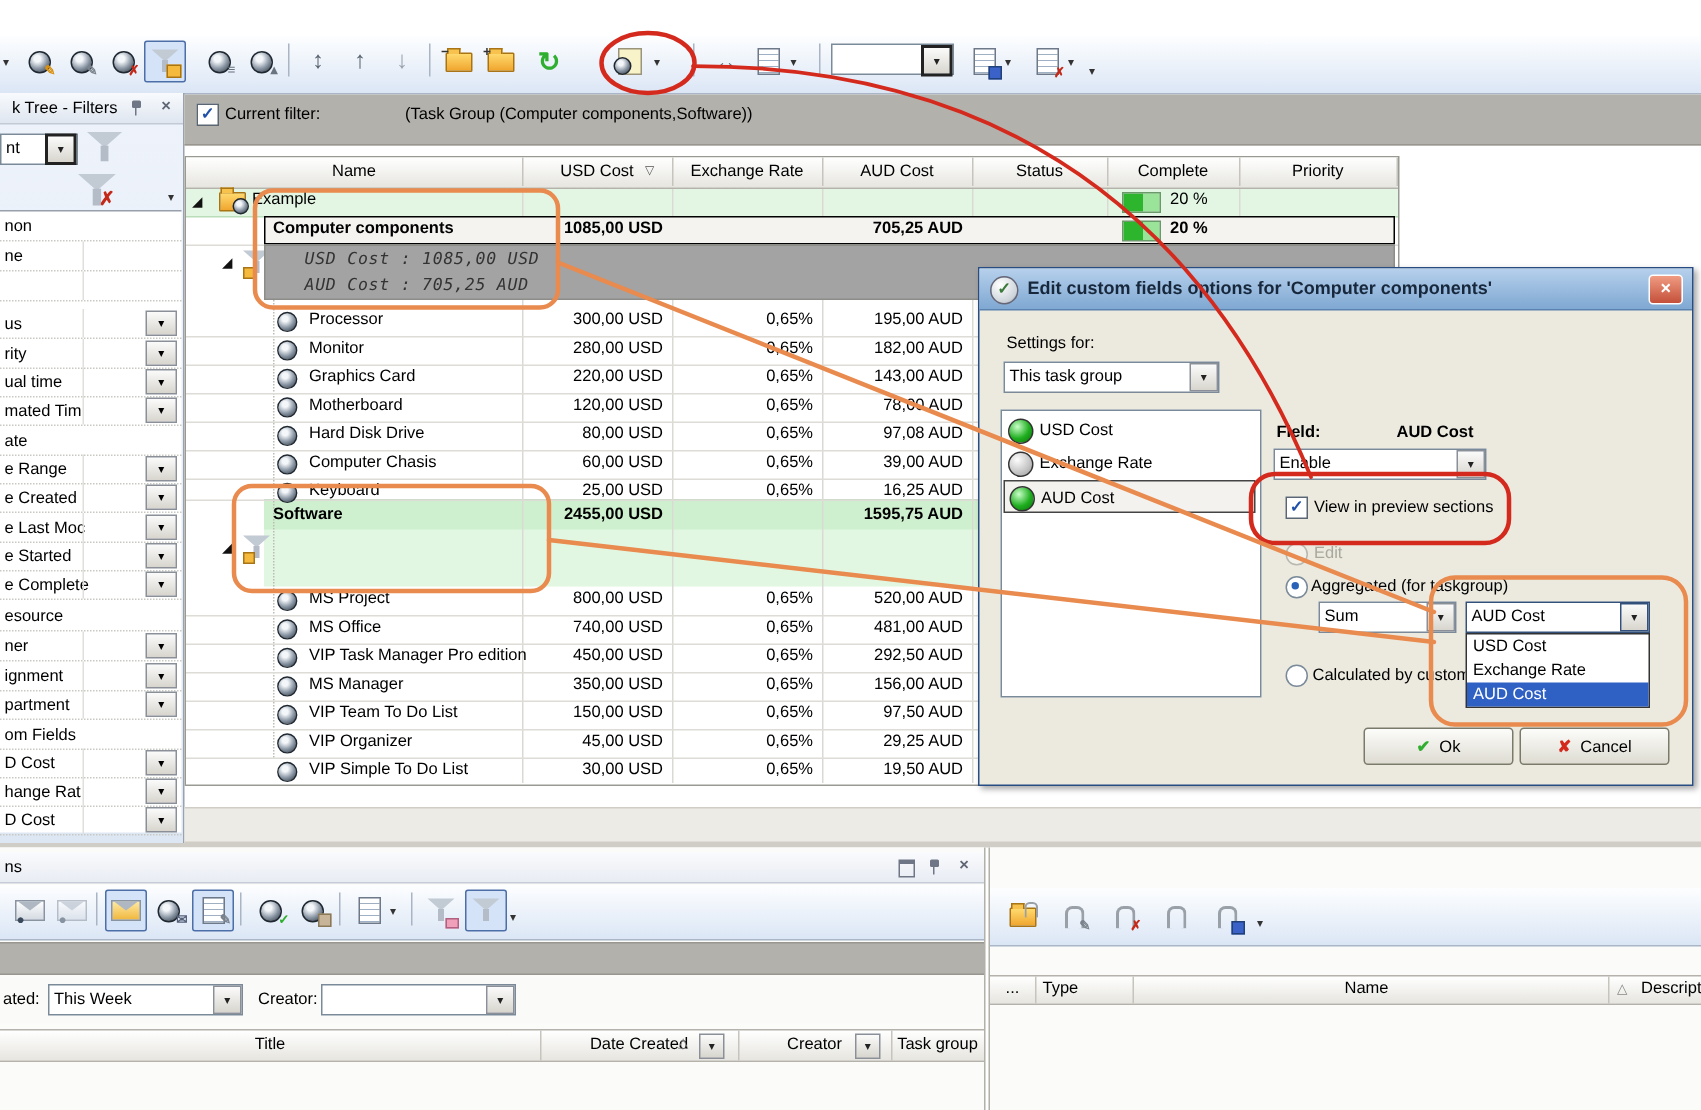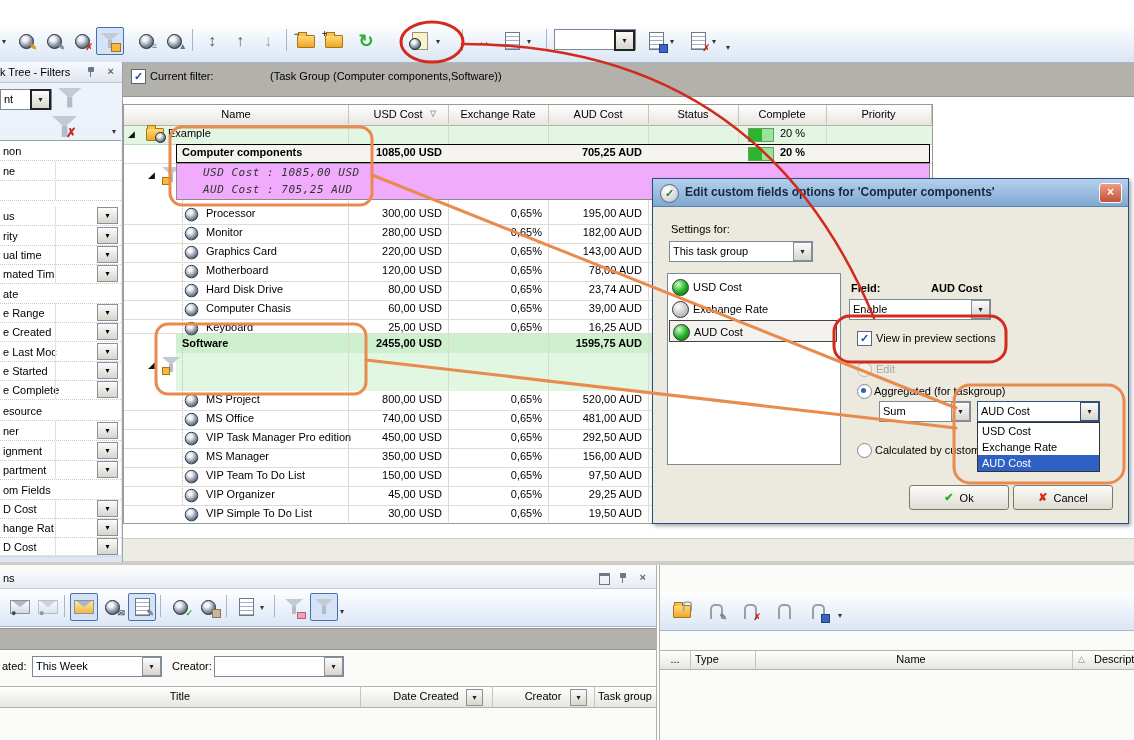--- a/index.html
+++ b/index.html
@@ -41,21 +41,21 @@
   .badge{position:absolute;font-size:9px;line-height:1;font-weight:bold}
   .arrowch{font-size:16px;font-weight:bold;color:#5a6470}
   .pin{position:relative;width:10px;height:12px;display:inline-block}
   .pin::before{content:"";position:absolute;left:2px;top:1px;width:6px;height:5px;background:#6f7685;border-radius:1px}
   .pin::after{content:"";position:absolute;left:4px;top:6px;width:1px;height:5px;background:#6f7685}
   .wrest{display:inline-block;width:9px;height:8px;border:1px solid #6f7685;border-top:3px solid #6f7685}
   .xch{font-size:11px;color:#5f6673;font-weight:bold;line-height:1}
   
   .sidebar{left:0;top:62px;width:122px;height:500px;background:linear-gradient(#eef3fb,#dde6f3);border-right:1px solid #9aa2ad}
   .sbhead{position:absolute;left:0;top:0;width:122px;height:21px;background:linear-gradient(#f8fafd,#dfe6f0);
-          border-bottom:1px solid #c2cad6;line-height:21px;padding-left:0;box-sizing:border-box;white-space:nowrap}
+          border-bottom:1px solid #c2cad6;line-height:21px;padding-left:8px;box-sizing:border-box;white-space:nowrap}
   .sblist{position:absolute;left:0;top:78px;width:121px;height:414px;background:#fff;border-top:1px solid #98a0ac}
   .sbitem{position:absolute;left:0;width:121px;height:19px;border-bottom:1px dotted #c9c9c4;line-height:18px}
   .sbitem .lb{position:absolute;left:3px;top:1px;white-space:nowrap}
   .sbitem.b .lb{font-weight:normal}
   .sbitem .vl{position:absolute;left:55px;top:0;bottom:0;border-left:1px solid #e0e0da}
   .sbdd{position:absolute;right:3px;top:1px;width:19px;height:15px;background:linear-gradient(#fbfbfb,#d7d5cd);
         border:1px solid #8a8f98;display:flex;align-items:center;justify-content:center;font-size:8px}
   
   .filterbar{left:123px;top:63px;width:1011px;height:33px;background:#b3b1ac;border-bottom:1px solid #98968f}
   .chk{position:absolute;width:13px;height:13px;background:#fff;border:1px solid #5a6673;display:flex;align-items:center;justify-content:center;
@@ -357,21 +357,21 @@
       <div class="selbox"></div>
       <span class="gname">Computer components</span>
       <span class="v c1">1085,00 USD</span>
       <span class="v c3">705,25 AUD</span>
       <span class="pbar"></span>
       <span class="ptxt" style="font-weight:bold">20 %</span>
     </div>
 
     <span class="exparrow" style="left:24px;top:66px">◢</span>
     <span class="abs" style="left:38px;top:62px"><span class="fun"></span><span class="badge" style="left:0;bottom:0;width:6px;height:6px;background:#f5b93e;border:1px solid #a87414"></span></span>
-    <div class="pv" style="top:58px;background:#f0abfc">
+    <div class="pv" style="top:58px;background:#a3a3a3">
       <span class="pvline" style="top:2px">USD Cost : 1085,00 USD</span>
       <span class="pvline" style="top:19px">AUD Cost : 705,25 AUD</span>
     </div>
 
     <div class="trow" style="top:100px">
         <span class="ticon"><span class="sph"></span></span>
         <span class="tname">Processor</span>
         <span class="v c1">300,00 USD</span>
         <span class="v c2">0,65%</span>
         <span class="v c3">195,00 AUD</span>
@@ -395,21 +395,21 @@
         <span class="tname">Motherboard</span>
         <span class="v c1">120,00 USD</span>
         <span class="v c2">0,65%</span>
         <span class="v c3">78,00 AUD</span>
       </div>
     <div class="trow" style="top:176px">
         <span class="ticon"><span class="sph"></span></span>
         <span class="tname">Hard Disk Drive</span>
         <span class="v c1">80,00 USD</span>
         <span class="v c2">0,65%</span>
-        <span class="v c3">23,74 AUD</span>
+        <span class="v c3">97,08 AUD</span>
       </div>
     <div class="trow" style="top:195px">
         <span class="ticon"><span class="sph"></span></span>
         <span class="tname">Computer Chasis</span>
         <span class="v c1">60,00 USD</span>
         <span class="v c2">0,65%</span>
         <span class="v c3">39,00 AUD</span>
       </div>
     <div class="trow" style="top:214px;height:14px">
         <span class="ticon"><span class="sph"></span></span>

